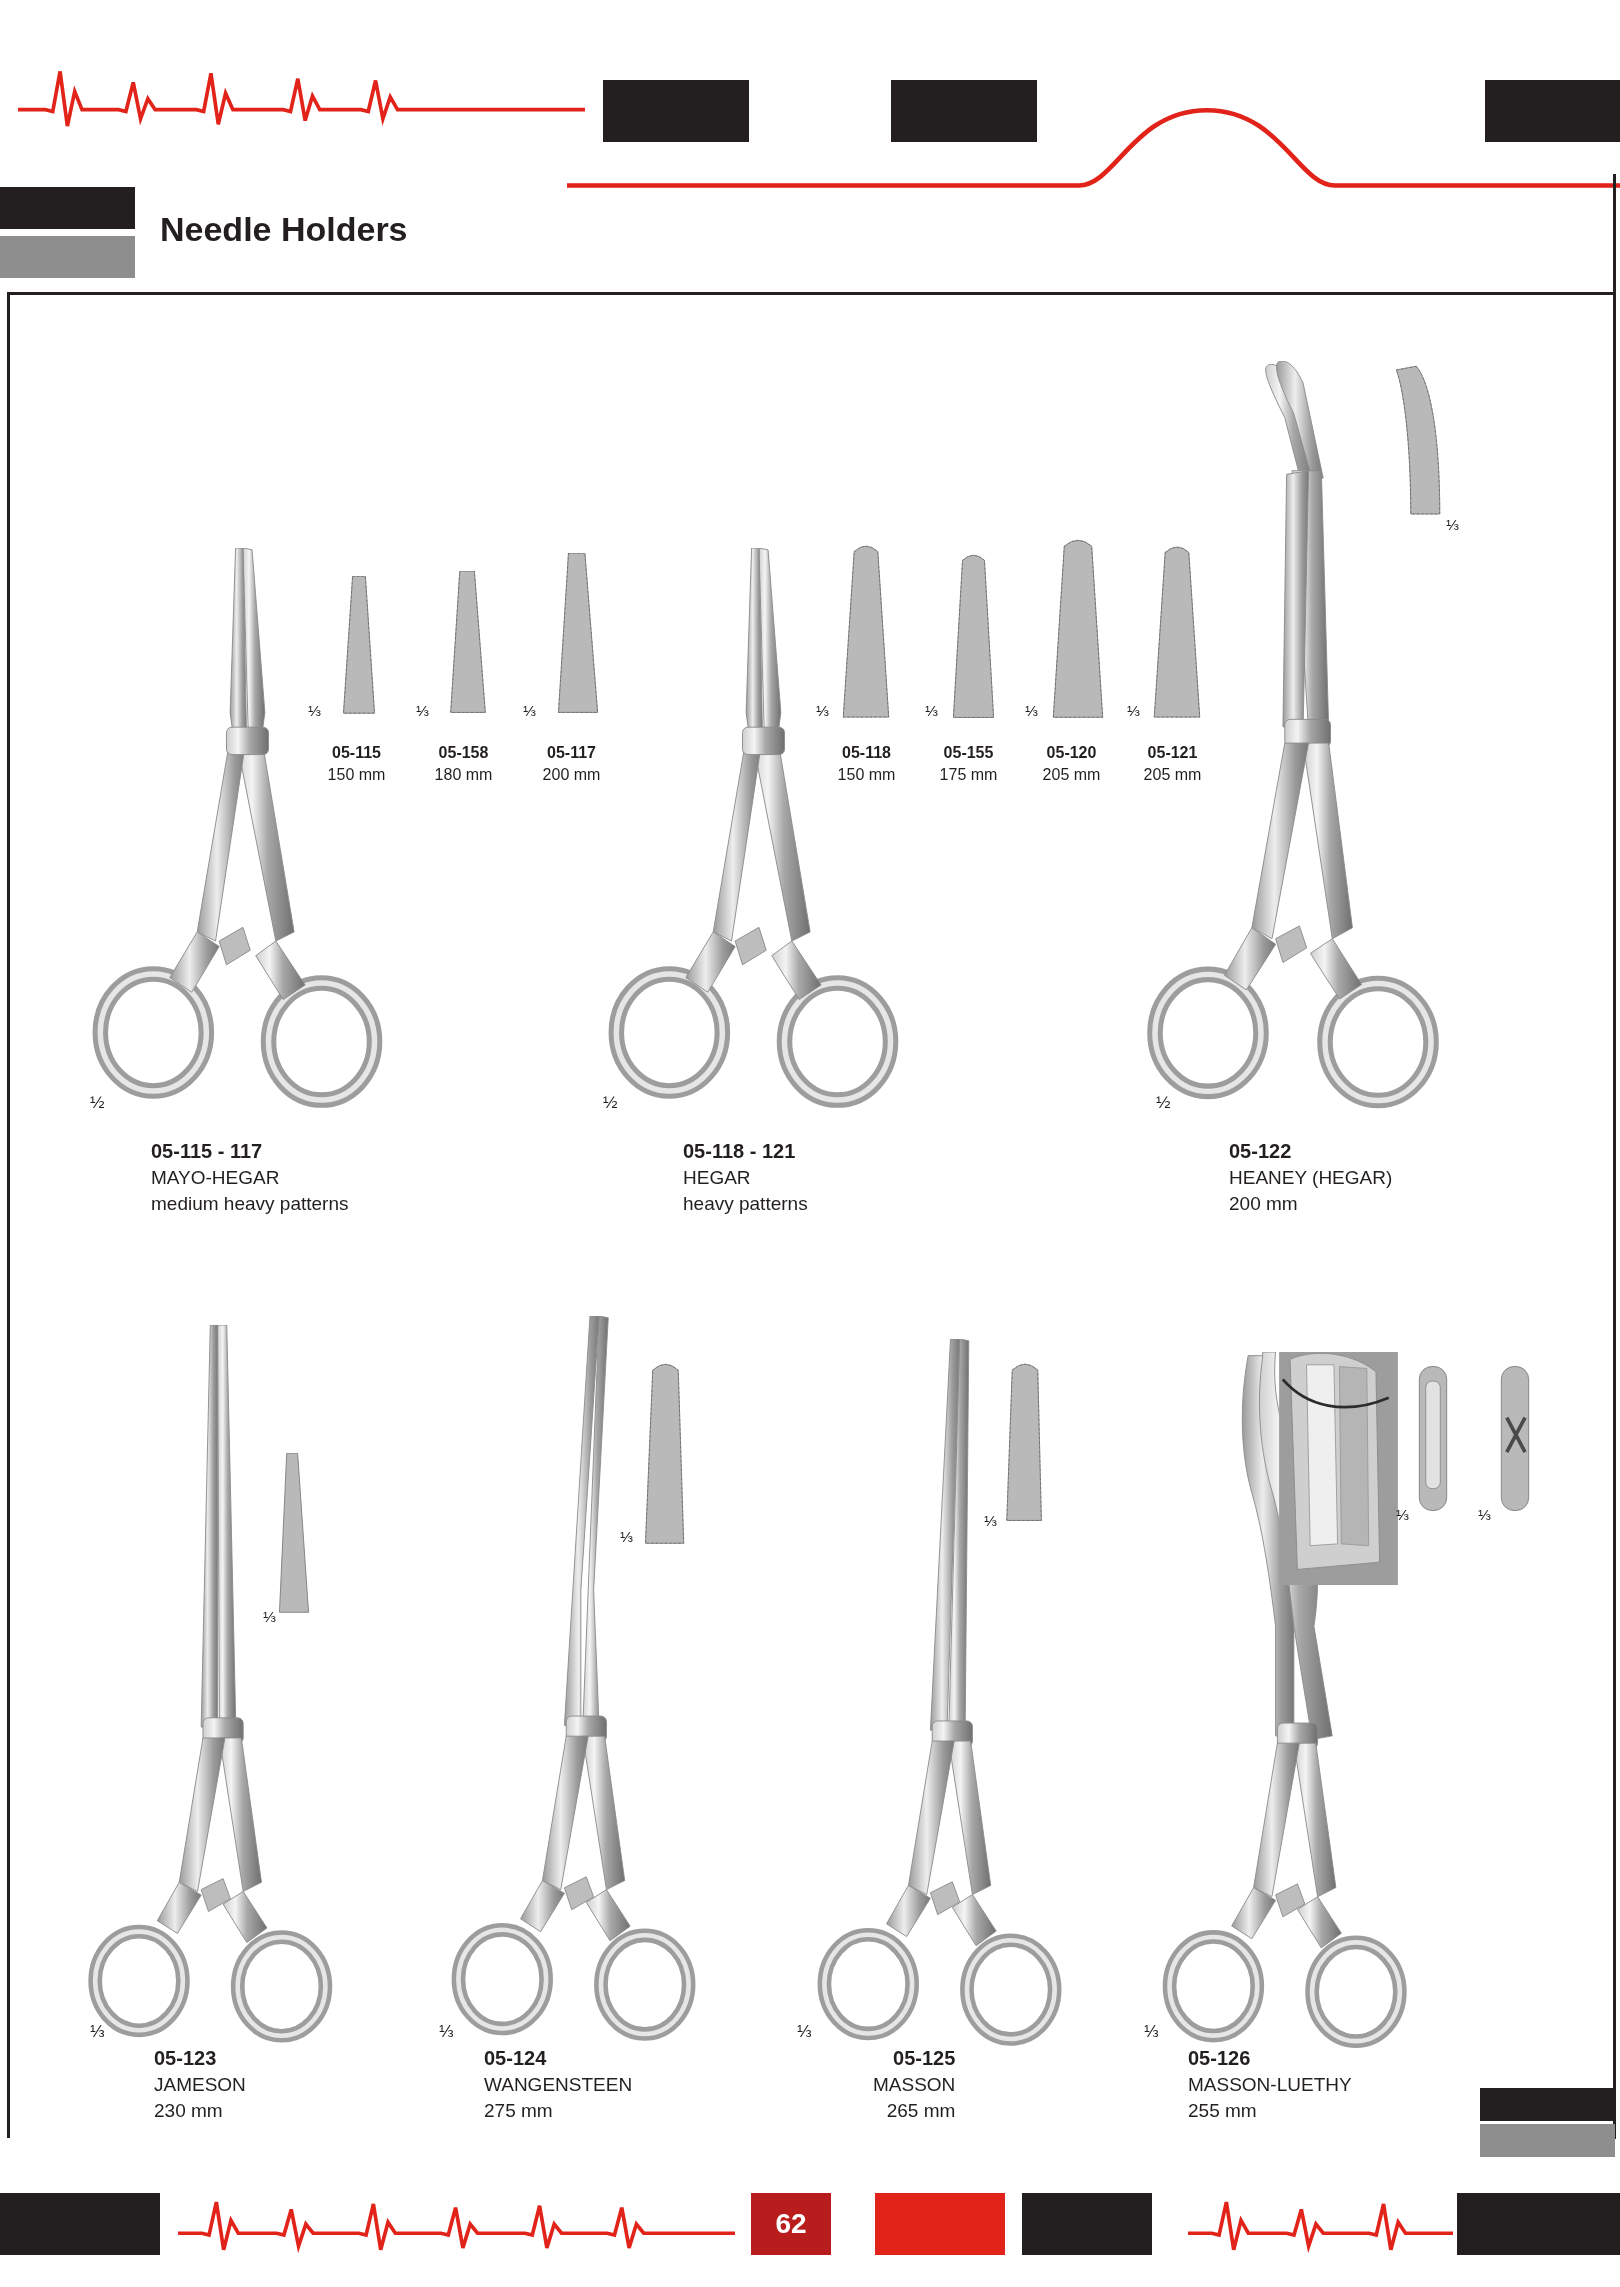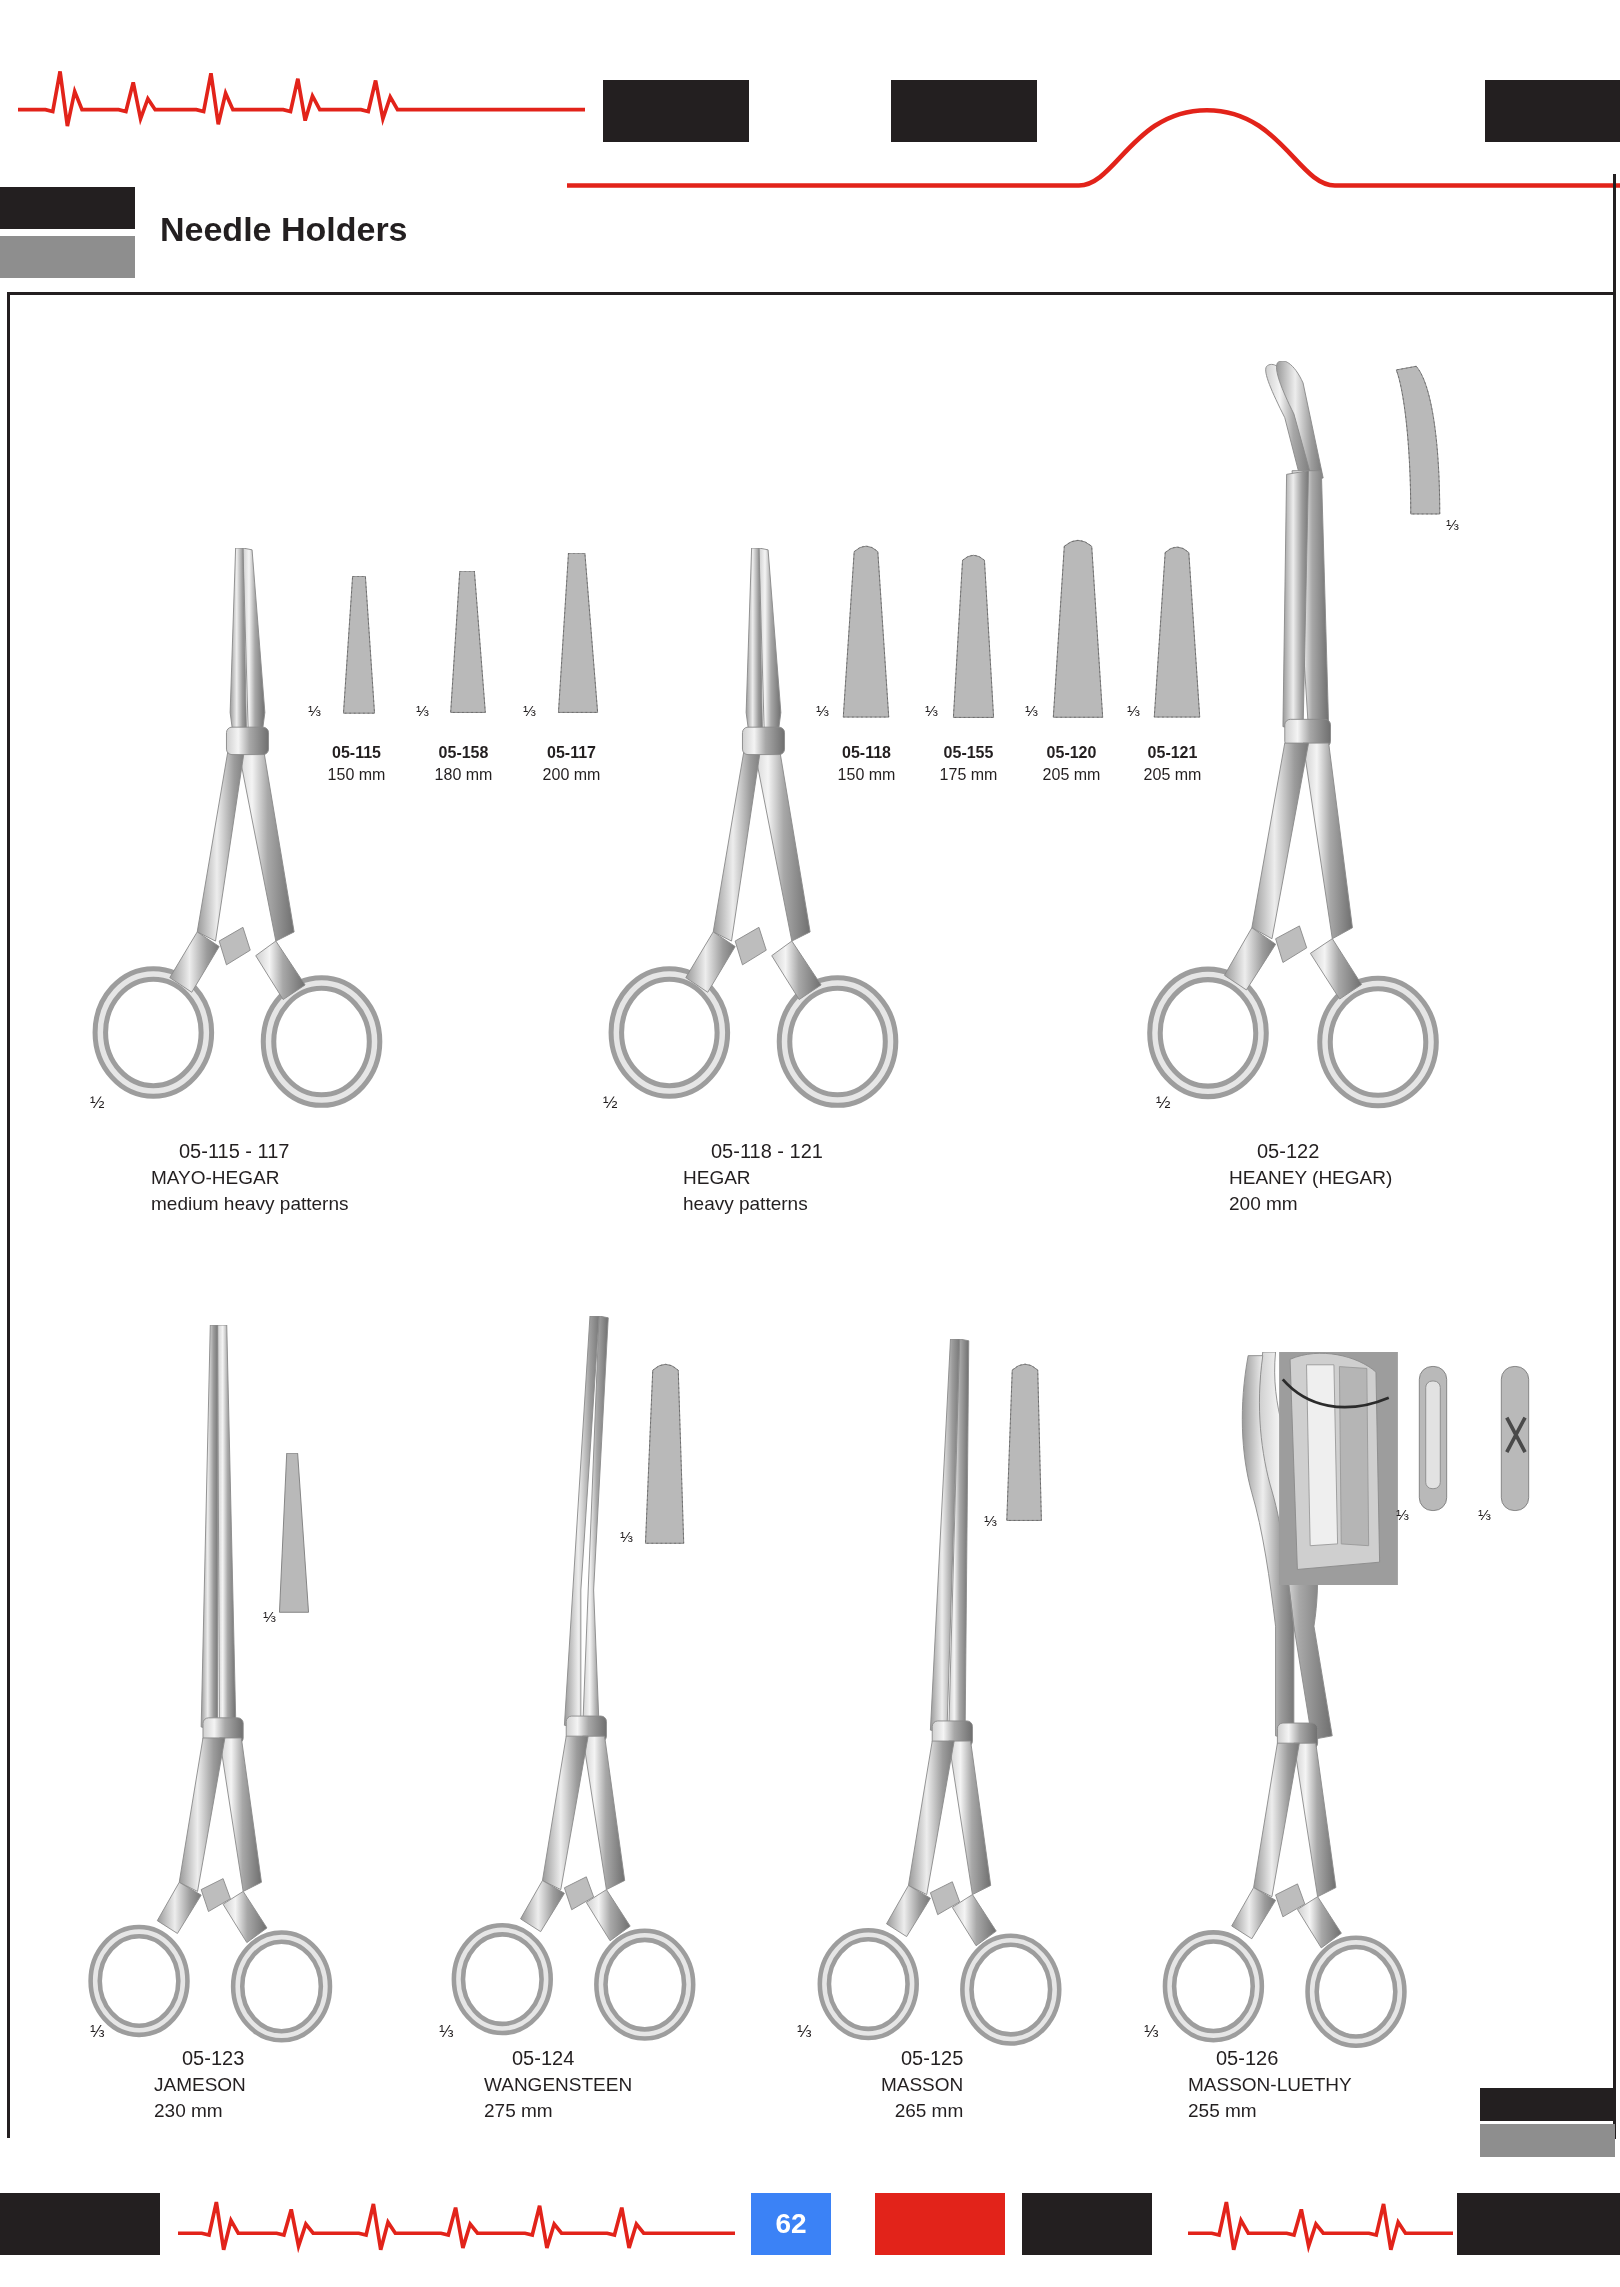--- a/index.html
+++ b/index.html
@@ -39,35 +39,35 @@
   .title-blk-dark { position:absolute; left:0; top:187px; width:135px; height:42px; background:#231f20; }
   .title-blk-grey { position:absolute; left:0; top:236px; width:135px; height:42px; background:#8e8e8e; }
   .page-title { position:absolute; left:160px; top:210px; font-size:34px; font-weight:bold; color:#231f20; }
 
   .left-rule { position:absolute; left:7.3px; top:292px; width:2.7px; height:1846px; background:#231f20; }
   .top-rule  { position:absolute; left:7.3px; top:292px; width:1608px; height:2.7px; background:#231f20; }
   .right-rule{ position:absolute; left:1613px; top:174px; width:2.7px; height:1965px; background:#231f20; }
   .f-blk-dark { position:absolute; left:1480px; top:2088px; width:135px; height:33px; background:#231f20; }
   .f-blk-grey { position:absolute; left:1480px; top:2124px; width:135px; height:33px; background:#8e8e8e; }
   .f-left-blk { position:absolute; left:0px; top:2193px; width:160px; height:62px; background:#231f20; }
-  .f-pagebox { position:absolute; left:751px; top:2193px; width:80px; height:62px; background:#3b82f6;
+  .f-pagebox { position:absolute; left:751px; top:2193px; width:80px; height:62px; background:#b91c1c;
     color:#ffffff; font-weight:bold; font-size:28px; display:flex; align-items:center; justify-content:center; }
   .f-redbox { position:absolute; left:875px; top:2193px; width:130px; height:62px; background:#e2231a; }
   .f-blkbox2 { position:absolute; left:1022px; top:2193px; width:130px; height:62px; background:#231f20; }
   .f-blkbox3 { position:absolute; left:1457px; top:2193px; width:163px; height:62px; background:#231f20; }
   .ecg-f1 { position:absolute; left:178px; top:2193px; width:557px; height:64px; }
   .ecg-f2 { position:absolute; left:1188px; top:2193px; width:265px; height:64px; }
 
   
   .inst { position:absolute; }
   svg { display:block; }
 
   
   .cap { position:absolute; font-size:19px; color:#231f20; line-height:1.35; }
-  .cap .code { font-weight:normal; font-size:20px;margin-left:28px; }
+  .cap .code { font-weight:bold; font-size:20px; }
   .frac { position:absolute; font-size:15.5px; color:#231f20; }
   .tipcap { position:absolute; text-align:center; font-size:16px; color:#231f20; line-height:1.35; }
   .tipcap .c { font-weight:bold; }
   .scale { position:absolute; font-size:17.4px; color:#231f20; }
 </style>
 </head>
 <body>
 
 <div class="page">
 

